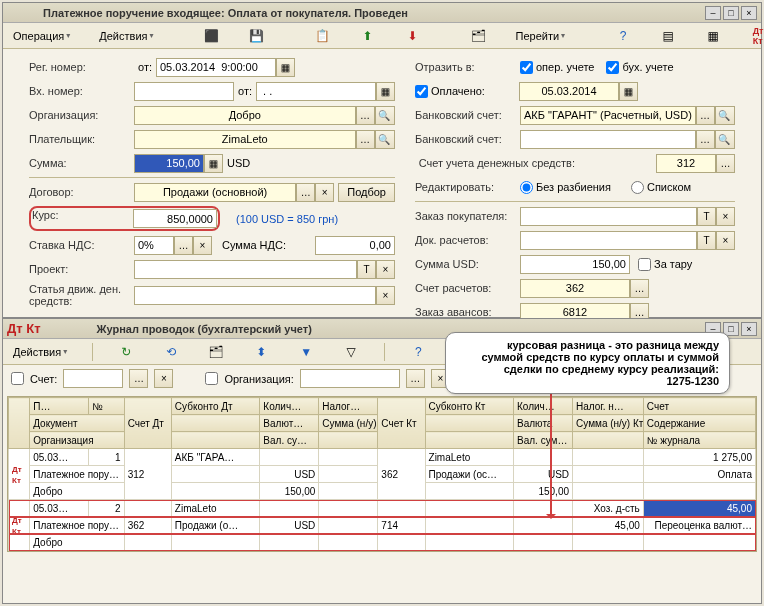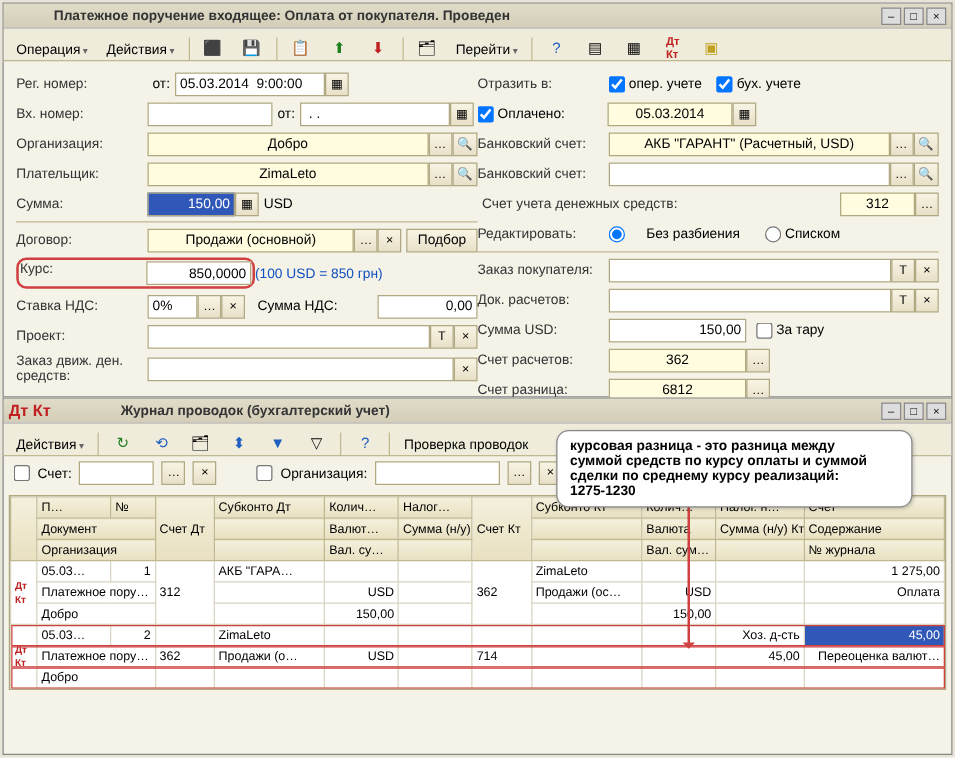--- a/index.html
+++ b/index.html
@@ -4,52 +4,52 @@
 <style>
 * { box-sizing: border-box; margin: 0; padding: 0; font-family: Arial, sans-serif; font-size: 11px; }
 body { background: #e8e4d8; width: 764px; height: 606px; overflow: hidden; position: relative; }
 
 .window { border: 1px solid #888; background: #f5f2e8; position: absolute; }
 .titlebar { background: linear-gradient(#e0dcc8, #d4ceb8); height: 20px; display: flex; align-items: center; padding: 0 4px; border-bottom: 1px solid #aaa; }
 .titlebar-text { font-weight: bold; flex: 1; color: #333; margin-left: 36px; }
 .titlebar-btns { display: flex; gap: 2px; }
 .tbtn { width: 16px; height: 14px; background: #ddd; border: 1px solid #888; font-size: 9px; text-align: center; line-height: 12px; cursor: pointer; }
 
-.toolbar { background: #f0ecdc; height: 26px; display: flex; align-items: flex-end; padding: 0 4px; gap: 3px; border-bottom: 1px solid #c0b890; }
+.toolbar { background: #f0ecdc; height: 26px; display: flex; align-items: center; padding: 0 4px; gap: 17px; border-bottom: 1px solid #c0b890; }
 .tb-item { padding: 2px 6px; cursor: pointer; display: flex; align-items: center; gap: 2px; }
 .tb-sep { width: 1px; height: 18px; background: #c0b890; margin: 0 2px; }
 .tb-icon { width: 16px; height: 16px; display: inline-flex; align-items: center; justify-content: center; font-size: 12px; }
 .dropdown-arrow { font-size: 8px; color: #666; }
 
-.form-area { padding: 8px 10px; display: flex; }
+.form-area { padding: 8px 26px; display: flex; gap: 20px; }
 .form-col { flex: 1; }
 .form-row { display: flex; align-items: center; margin-bottom: 4px; min-height: 20px; }
 .form-label { width: 105px; color: #333; }
 .form-label-w { width: 160px; color: #333; text-align: right; }
 .form-input { border: 1px solid #b0a880; background: #fff; height: 19px; padding: 0 3px; }
 .form-input.yellow { background: #fffce0; text-align: center; }
 .btn-small { height: 19px; min-width: 19px; border: 1px solid #b0a880; background: linear-gradient(#f8f4e4, #e8e0c8); cursor: pointer; font-size: 10px; padding: 0 3px; }
 .btn-text { height: 19px; border: 1px solid #b0a880; background: linear-gradient(#f8f4e4, #e8e0c8); cursor: pointer; padding: 0 8px; }
 .checkbox { width: 13px; height: 13px; }
 .radio { width: 13px; height: 13px; }
 
 .hr-line { height: 1px; background: #c0b890; margin: 4px 0; }
 .red-box { border: 2px solid #d04040; border-radius: 8px; padding: 1px; display: inline-flex; }
-.hint-text { color: #1050c0; margin-left: 0; }
+.hint-text { color: #1050c0; margin-left: 16px; }
 
 .window2 { left: 2px; top: 318px; width: 760px; height: 286px; }
 
 .table-wrap { border: 1px solid #b0a880; background: #fff; margin: 4px; overflow: hidden; }
 .table { width: 100%; border-collapse: collapse; table-layout: fixed; }
 .table th { background: linear-gradient(#f4f0dc, #e8e0c0); border: 1px solid #c0b890; padding: 2px 3px; font-weight: normal; text-align: left; font-size: 10px; height: 17px; overflow: hidden; white-space: nowrap; text-overflow: clip; }
 .table td { border: 1px solid #d8d4c0; padding: 2px 3px; height: 17px; font-size: 10px; overflow: hidden; white-space: nowrap; }
 .table td.num { text-align: right; }
 .cell-sel { background: #3058b8 !important; color: #fff; }
 
-.callout { position: absolute; left: 445px; top: 344px; width: 285px; background: #fff; border: 1px solid #888; border-radius: 10px; padding: 6px 10px; text-align: left; font-weight: bold; font-size: 11px; z-index: 10; box-shadow: 1px 1px 3px rgba(0,0,0,0.2); }
+.callout { position: absolute; left: 445px; top: 332px; width: 285px; background: #fff; border: 1px solid #888; border-radius: 10px; padding: 6px 10px; text-align: right; font-weight: bold; font-size: 11px; z-index: 10; box-shadow: 1px 1px 3px rgba(0,0,0,0.2); }
 .callout-arrow { position: absolute; left: 550px; top: 388px; width: 2px; height: 130px; background: #d04040; z-index: 9; }
 .callout-arrow::after { content: ''; position: absolute; bottom: -6px; left: -4px; border: 5px solid transparent; border-top-color: #d04040; }
 
 .filter-row { display: flex; align-items: center; gap: 6px; padding: 4px 8px; }
 </style>
 </head>
 <body>
 
 <div class="window" style="left:2px; top:2px; width:760px; height:316px;">
   <div class="titlebar">
@@ -169,21 +169,21 @@
         <span style="margin-left:10px">Сумма НДС:</span>
         <input class="form-input" style="width: 80px; text-align: right; margin-left: auto;" value="0,00">
       </div>
       <div class="form-row">
         <span class="form-label">Проект:</span>
         <input class="form-input" style="flex: 1 1 0%;">
         <button class="btn-small">T</button>
         <button class="btn-small">×</button>
       </div>
       <div class="form-row">
-        <span class="form-label">Заказ движ. ден. средств:</span>
+        <span class="form-label">Статья движ. ден. средств:</span>
         <input class="form-input" style="flex: 1 1 0%;">
         <button class="btn-small">×</button>
       </div>
     </div>
 
     <div class="form-col">
       <div class="form-row">
         <span class="form-label">Отразить в:</span>
         <input type="checkbox" class="checkbox" checked="" style="">
         <span style="margin:0 12px 0 3px">опер. учете</span>
@@ -209,21 +209,21 @@
         <button class="btn-small">🔍</button>
       </div>
       <div class="form-row">
         <span class="form-label-w">Счет учета денежных средств:</span>
         <input class="form-input yellow" style="width: 60px; margin-left: auto;" value="312">
         <button class="btn-small">…</button>
       </div>
       <div class="form-row">
         <span class="form-label">Редактировать:</span>
         <input type="radio" class="radio" checked="" style="">
-        <span style="margin:0 20px 0 17px">Без разбиения</span>
+        <span style="margin:0 20px 0 3px">Без разбиения</span>
         <input type="radio" class="radio" style="">
         <span style="margin-left:3px">Списком</span>
       </div>
       <div class="hr-line"></div>
       <div class="form-row">
         <span class="form-label">Заказ покупателя:</span>
         <input class="form-input" style="flex: 1 1 0%;">
         <button class="btn-small">T</button>
         <button class="btn-small">×</button>
       </div>
@@ -238,21 +238,21 @@
         <input class="form-input" style="width: 110px; text-align: right;" value="150,00">
         <input type="checkbox" class="checkbox" style="margin-left: 8px;">
         <span style="margin-left:3px">За тару</span>
       </div>
       <div class="form-row">
         <span class="form-label">Счет расчетов:</span>
         <input class="form-input yellow" style="width: 110px;" value="362">
         <button class="btn-small">…</button>
       </div>
       <div class="form-row">
-        <span class="form-label">Счет разница:</span>
+        <span class="form-label">Заказ авансов:</span>
         <input class="form-input yellow" style="width: 110px;" value="6812">
         <button class="btn-small">…</button>
       </div>
     </div>
   </div>
 </div>
 
 <div class="window window2">
   <div class="titlebar">
     <span style="margin-right:20px;color:#c02020;font-size:13px;font-weight:bold">Дт Кт</span>

